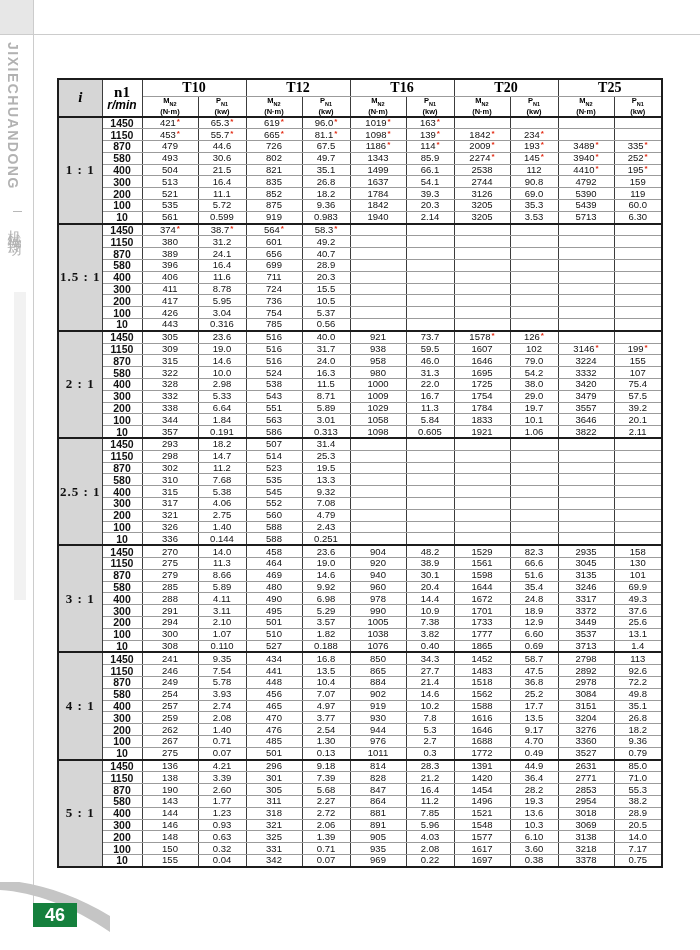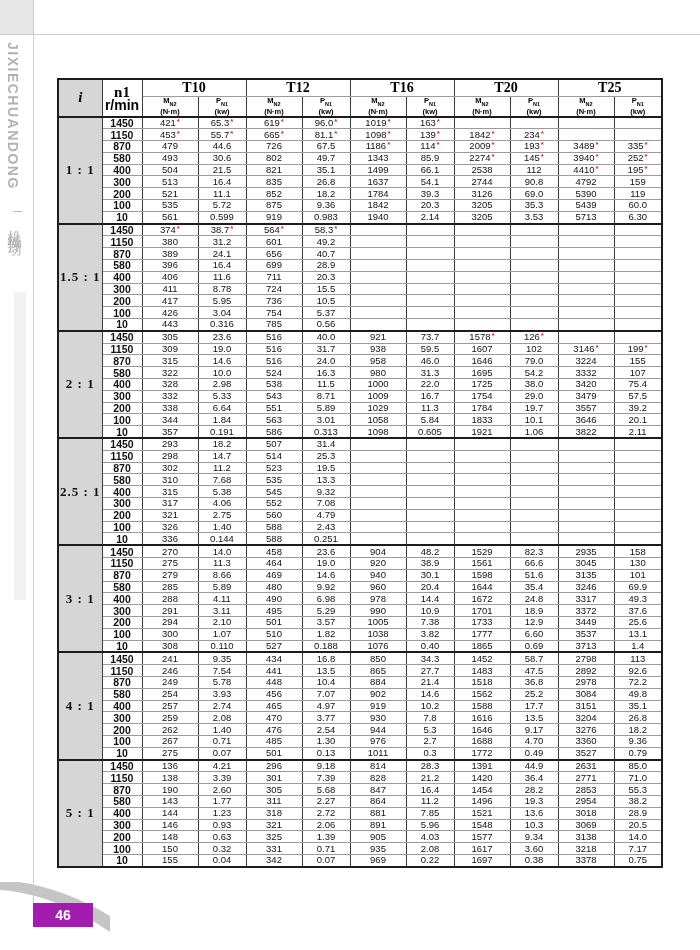--- a/index.html
+++ b/index.html
@@ -16,22 +16,22 @@
     font-size:14px; font-weight:bold; color:#b2b2b2; letter-spacing:1.5px;
   }
   .brand-divider { position:absolute; left:13px; top:211px; width:9px; height:1px; background:#b8b8b8; }
   .brand-cn {
     position:absolute; left:6px; top:219px; writing-mode:vertical-rl;
     font-size:14px; color:#b2b2b2; letter-spacing:4px;
   }
   .side-strip { position:absolute; left:14px; top:292px; width:12px; height:308px; background:#f2f2f2; }
   .footer-swoosh { position:absolute; left:0; top:882px; }
   .page-num {
-    position:absolute; left:33px; top:903px; width:60px; height:24px;
-    background:#a21caf; color:#ffffff; font-size:14px; font-weight:bold;
+    position:absolute; left:33px; top:903px; width:44px; height:24px;
+    background:#15803d; color:#ffffff; font-size:18px; font-weight:bold;
     display:flex; align-items:center; justify-content:center;
   }
   
   table.sheet {
     position:absolute; left:57px; top:78px; border-collapse:collapse; table-layout:fixed;
     border:2px solid #1c1c1c; background:#ffffff;
   }
   table.sheet th, table.sheet td {
     border-left:1px solid #3c3c3c; border-right:1px solid #3c3c3c;
     border-top:1px solid #9b9b9b; border-bottom:1px solid #9b9b9b;
@@ -39,21 +39,21 @@
     white-space:nowrap; overflow:hidden;
   }
   thead th { border-top:1px solid #3c3c3c; border-bottom:1px solid #3c3c3c; }
   thead tr:last-child th { border-bottom:2px solid #1c1c1c; }
   .th-i {
     background:#d6d6d6; font-family:"Liberation Serif", serif; font-style:italic;
     font-size:15px; font-weight:bold; height:16px;
   }
   .th-n1 { background:#ffffff; }
   .n1-main { font-family:"Liberation Serif", serif; font-weight:bold; font-size:15px; line-height:15px; }
-  .n1-unit { font-size:14px; line-height:11px; }
+  .n1-unit { font-size:12px; line-height:11px;font-style:italic; }
   .th-T { font-family:"Liberation Serif", serif; font-size:14px; font-weight:bold; height:16px;margin-top:8px; }
   .th-sub { font-size:7.5px; line-height:8px; font-weight:bold; height:18px; }
   .th-sub sub { font-size:5.5px; }
   tbody td { height:10.8px; font-size:9.5px; line-height:10px; color:#111; }
   td.c-i {
     background:#d6d6d6; font-family:"Liberation Serif", serif;
     font-size:13px; font-weight:bold; letter-spacing:1px;
   }
   td.c-n1 { font-size:10.5px; font-weight:bold; }
   td.gb { border-left:1.5px solid #1c1c1c; }
@@ -936,21 +936,21 @@
       </tr>
       <tr>
         <td class="c-n1">200</td>
         <td class="c-d gb">148</td>
         <td class="c-d">0.63</td>
         <td class="c-d gb">325</td>
         <td class="c-d">1.39</td>
         <td class="c-d gb">905</td>
         <td class="c-d">4.03</td>
         <td class="c-d gb">1577</td>
-        <td class="c-d">9.34</td>
+        <td class="c-d">6.10</td>
         <td class="c-d gb">3138</td>
         <td class="c-d">14.0</td>
       </tr>
       <tr>
         <td class="c-n1">100</td>
         <td class="c-d gb">150</td>
         <td class="c-d">0.32</td>
         <td class="c-d gb">331</td>
         <td class="c-d">0.71</td>
         <td class="c-d gb">935</td>

